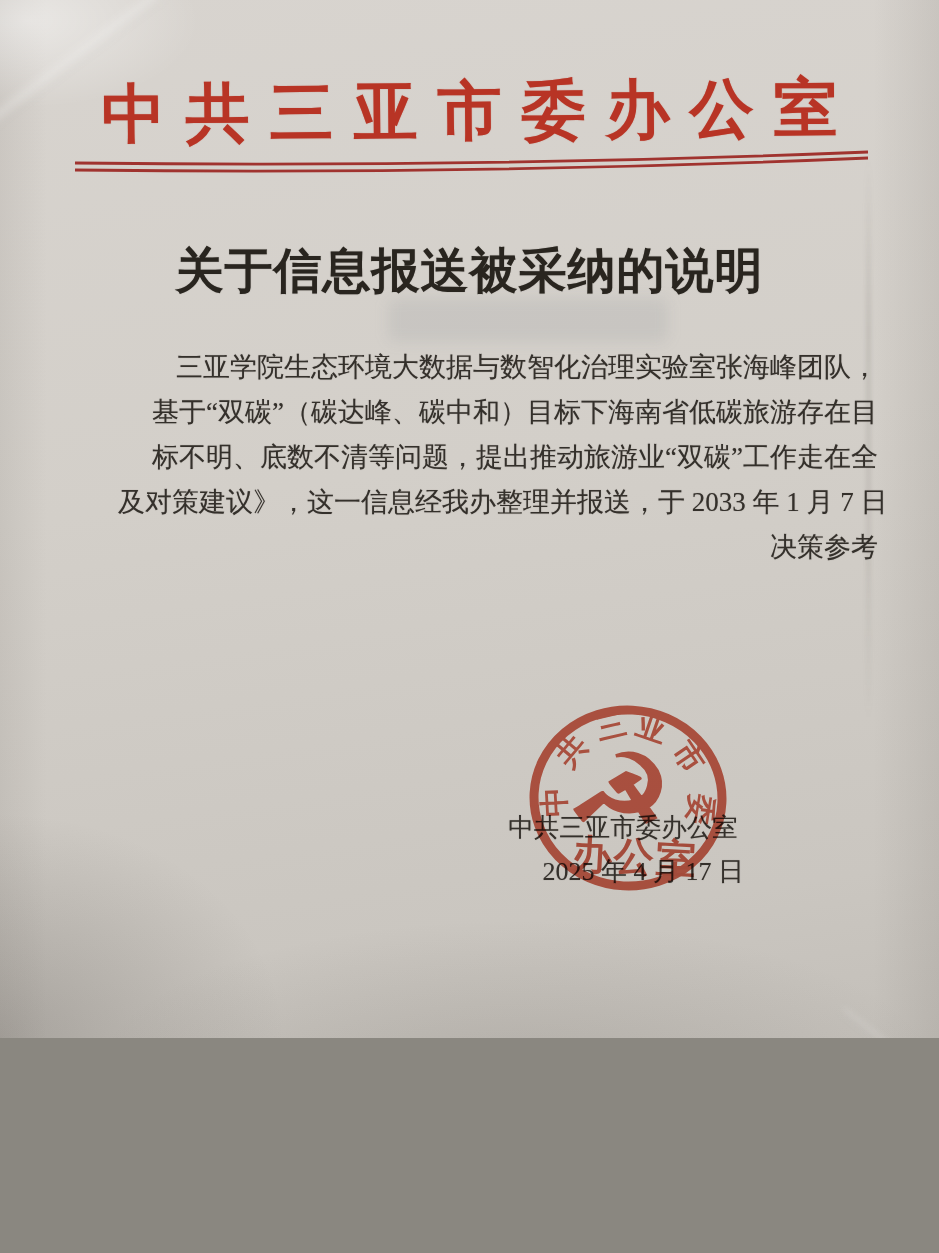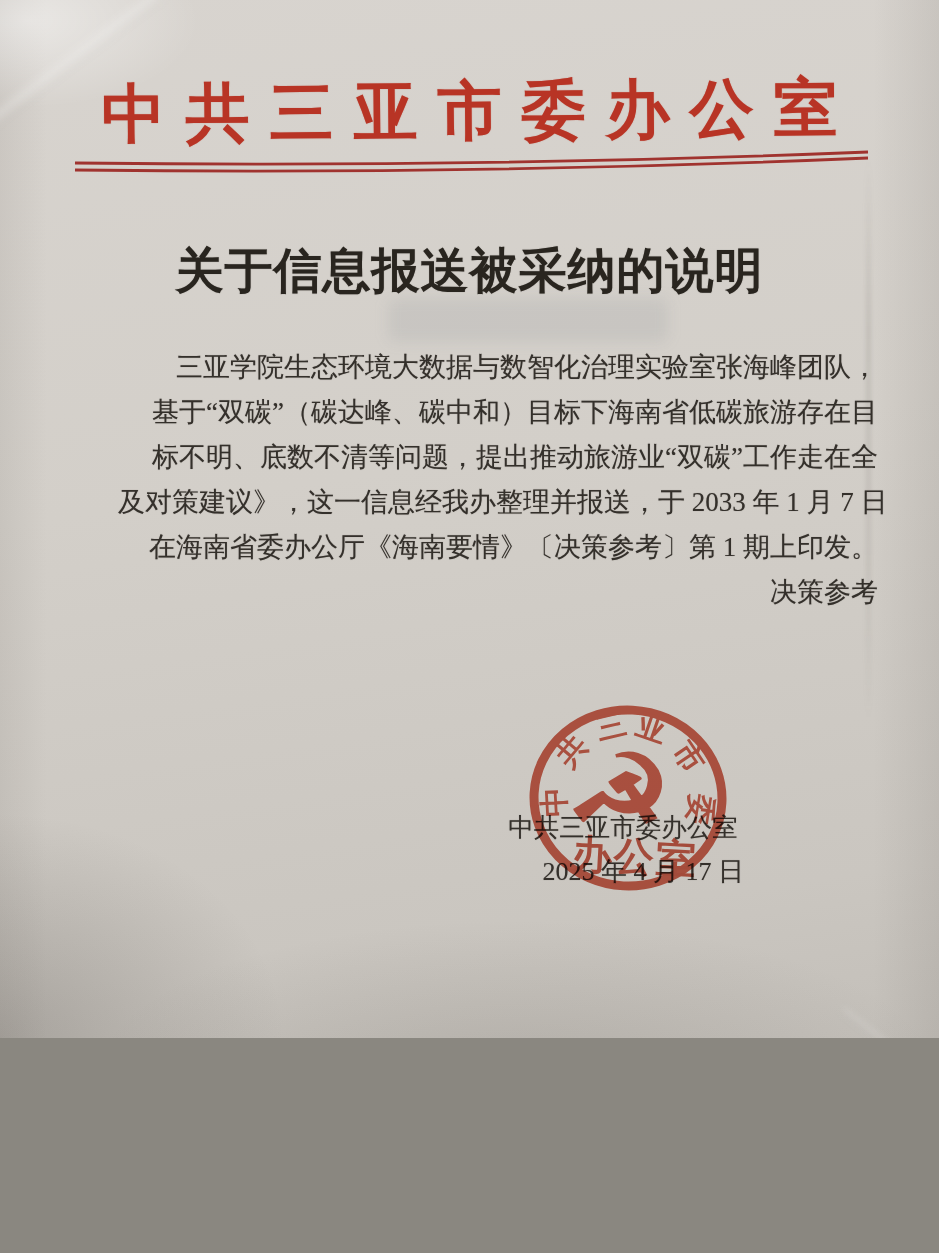--- a/index.html
+++ b/index.html
@@ -77,21 +77,20 @@
     <path d="M5,22 Q400,27 798,10" stroke="#a0332f" stroke-width="2.8" fill="none"></path>
   </svg>
 
   <div class="doc-title" style="color:#29251f;">关于信息报送被采纳的说明</div>
 
   <div class="body-text" style="color:#34302b;text-align:right;">
     <p class="indent">三亚学院生态环境大数据与数智化治理实验室张海峰团队，</p>
     <p>基于“双碳”（碳达峰、碳中和）目标下海南省低碳旅游存在目</p>
     <p>标不明、底数不清等问题，提出推动旅游业“双碳”工作走在全</p>
     <p>及对策建议》，这一信息经我办整理并报送，于 2033 年 1 月 7 日</p>
-    <p>在海南省委办公厅《海南要情》〔决策参考〕第 1 期上印发。</p>
     <p class="indent">决策参考</p>
   </div>
 
   <div class="sig-office" style="color:#34302b;">中共三亚市委办公室</div>
   <div class="sig-date" style="color:#34302b;">2025 年 4 月 17 日</div>
 
   <svg class="seal" viewBox="0 0 210 200">
     <g transform="rotate(3 104 98)">
       <ellipse cx="104" cy="98" rx="94" ry="88" fill="none" stroke="#cc4f3a" stroke-width="9"></ellipse>
       <text x="30.4" y="105.7" font-size="30" fill="#cc4f3a" text-anchor="middle" dominant-baseline="central" transform="rotate(-96 30.4 105.7)">中</text>

